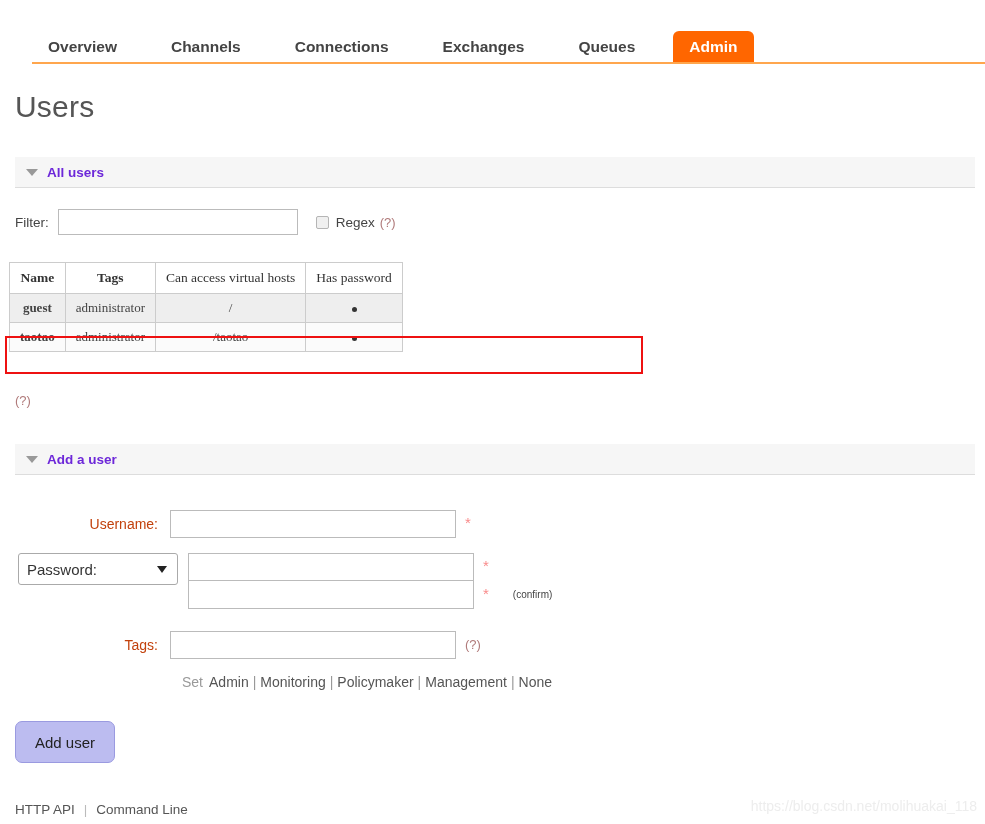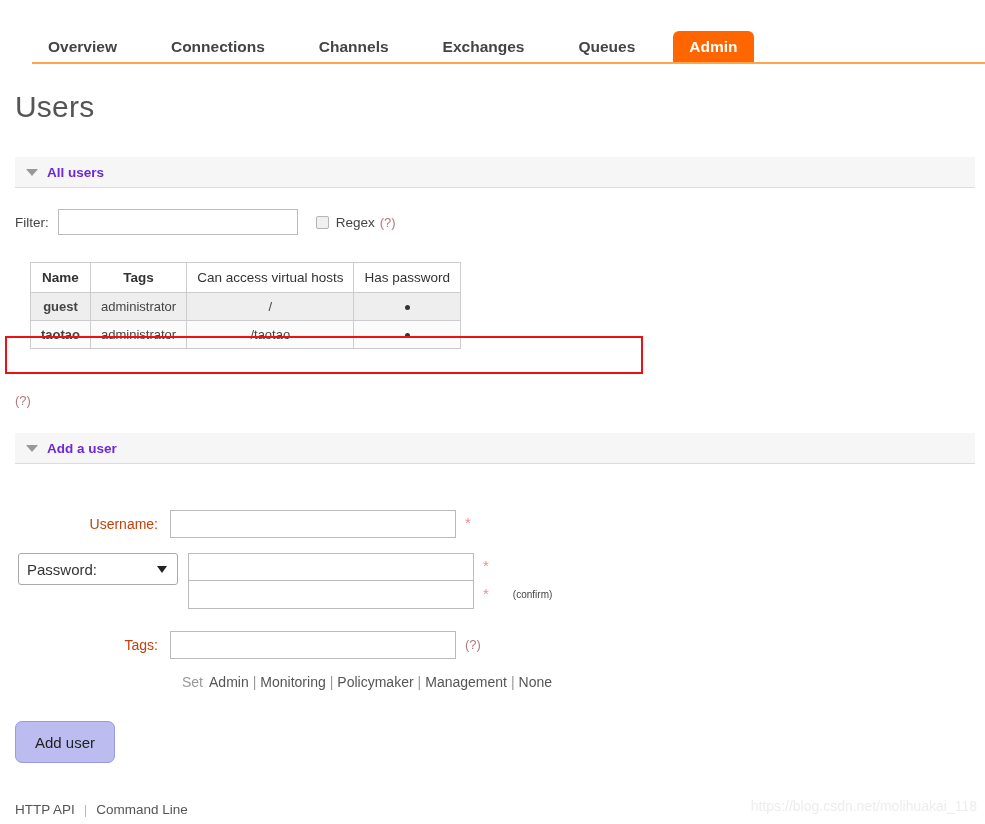--- a/index.html
+++ b/index.html
@@ -95,21 +95,21 @@
     margin-left: 11px;
     margin-right: 9px;
   }
   .section-head-label {
     font-size: 13.5px;
     font-weight: bold;
     color: #6d28d9;
   }
 
   #sec-all-users { top: 157px; }
-  #sec-add-user { top: 433px; }
+  #sec-add-user { top: 444px; }
 
   
   #filter-row {
     position: absolute;
     left: 15px;
     top: 207px;
     height: 30px;
     display: flex;
     align-items: center;
   }
@@ -150,24 +150,25 @@
     color: #444444;
   }
   .qmark {
     color: #b07a7a;
     font-size: 13px;
   }
 
   
   #users-table {
     position: absolute;
-    left: 30px;
+    left: 9px;
     top: 262px;
     border-collapse: collapse;
     font-size: 13px;
+    font-family: Liberation Serif, serif;
   }
   #users-table th {
     border: 1px solid #cccccc;
     background: #ffffff;
     color: #333333;
     font-size: 13.5px;
     padding: 7px 10px;
     text-align: center;
     white-space: nowrap;
   }
@@ -352,22 +353,22 @@
     color: #ededed;
     white-space: nowrap;
   }
 </style>
 </head>
 <body>
 
 <div id="nav">
   <div id="nav-tabs">
       <a class="nav-tab">Overview</a>
+      <a class="nav-tab">Channels</a>
       <a class="nav-tab">Connections</a>
-      <a class="nav-tab">Channels</a>
       <a class="nav-tab">Exchanges</a>
       <a class="nav-tab">Queues</a>
       <a class="nav-tab active">Admin</a>
     </div>
   <div id="nav-underline"></div>
 </div>
 
 <div id="page-title">Users</div>
 
 <div class="section-head" id="sec-all-users">

